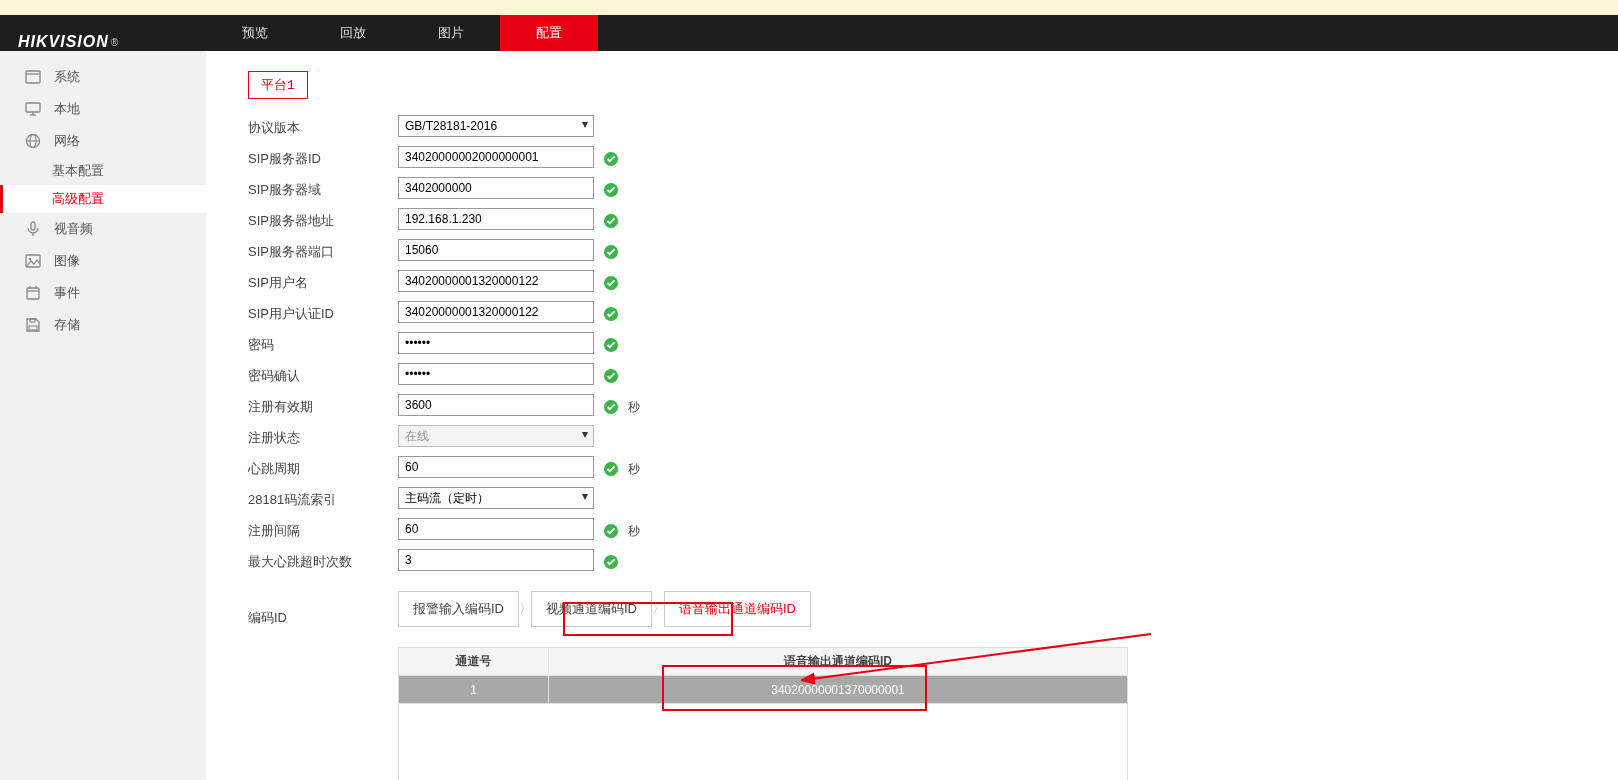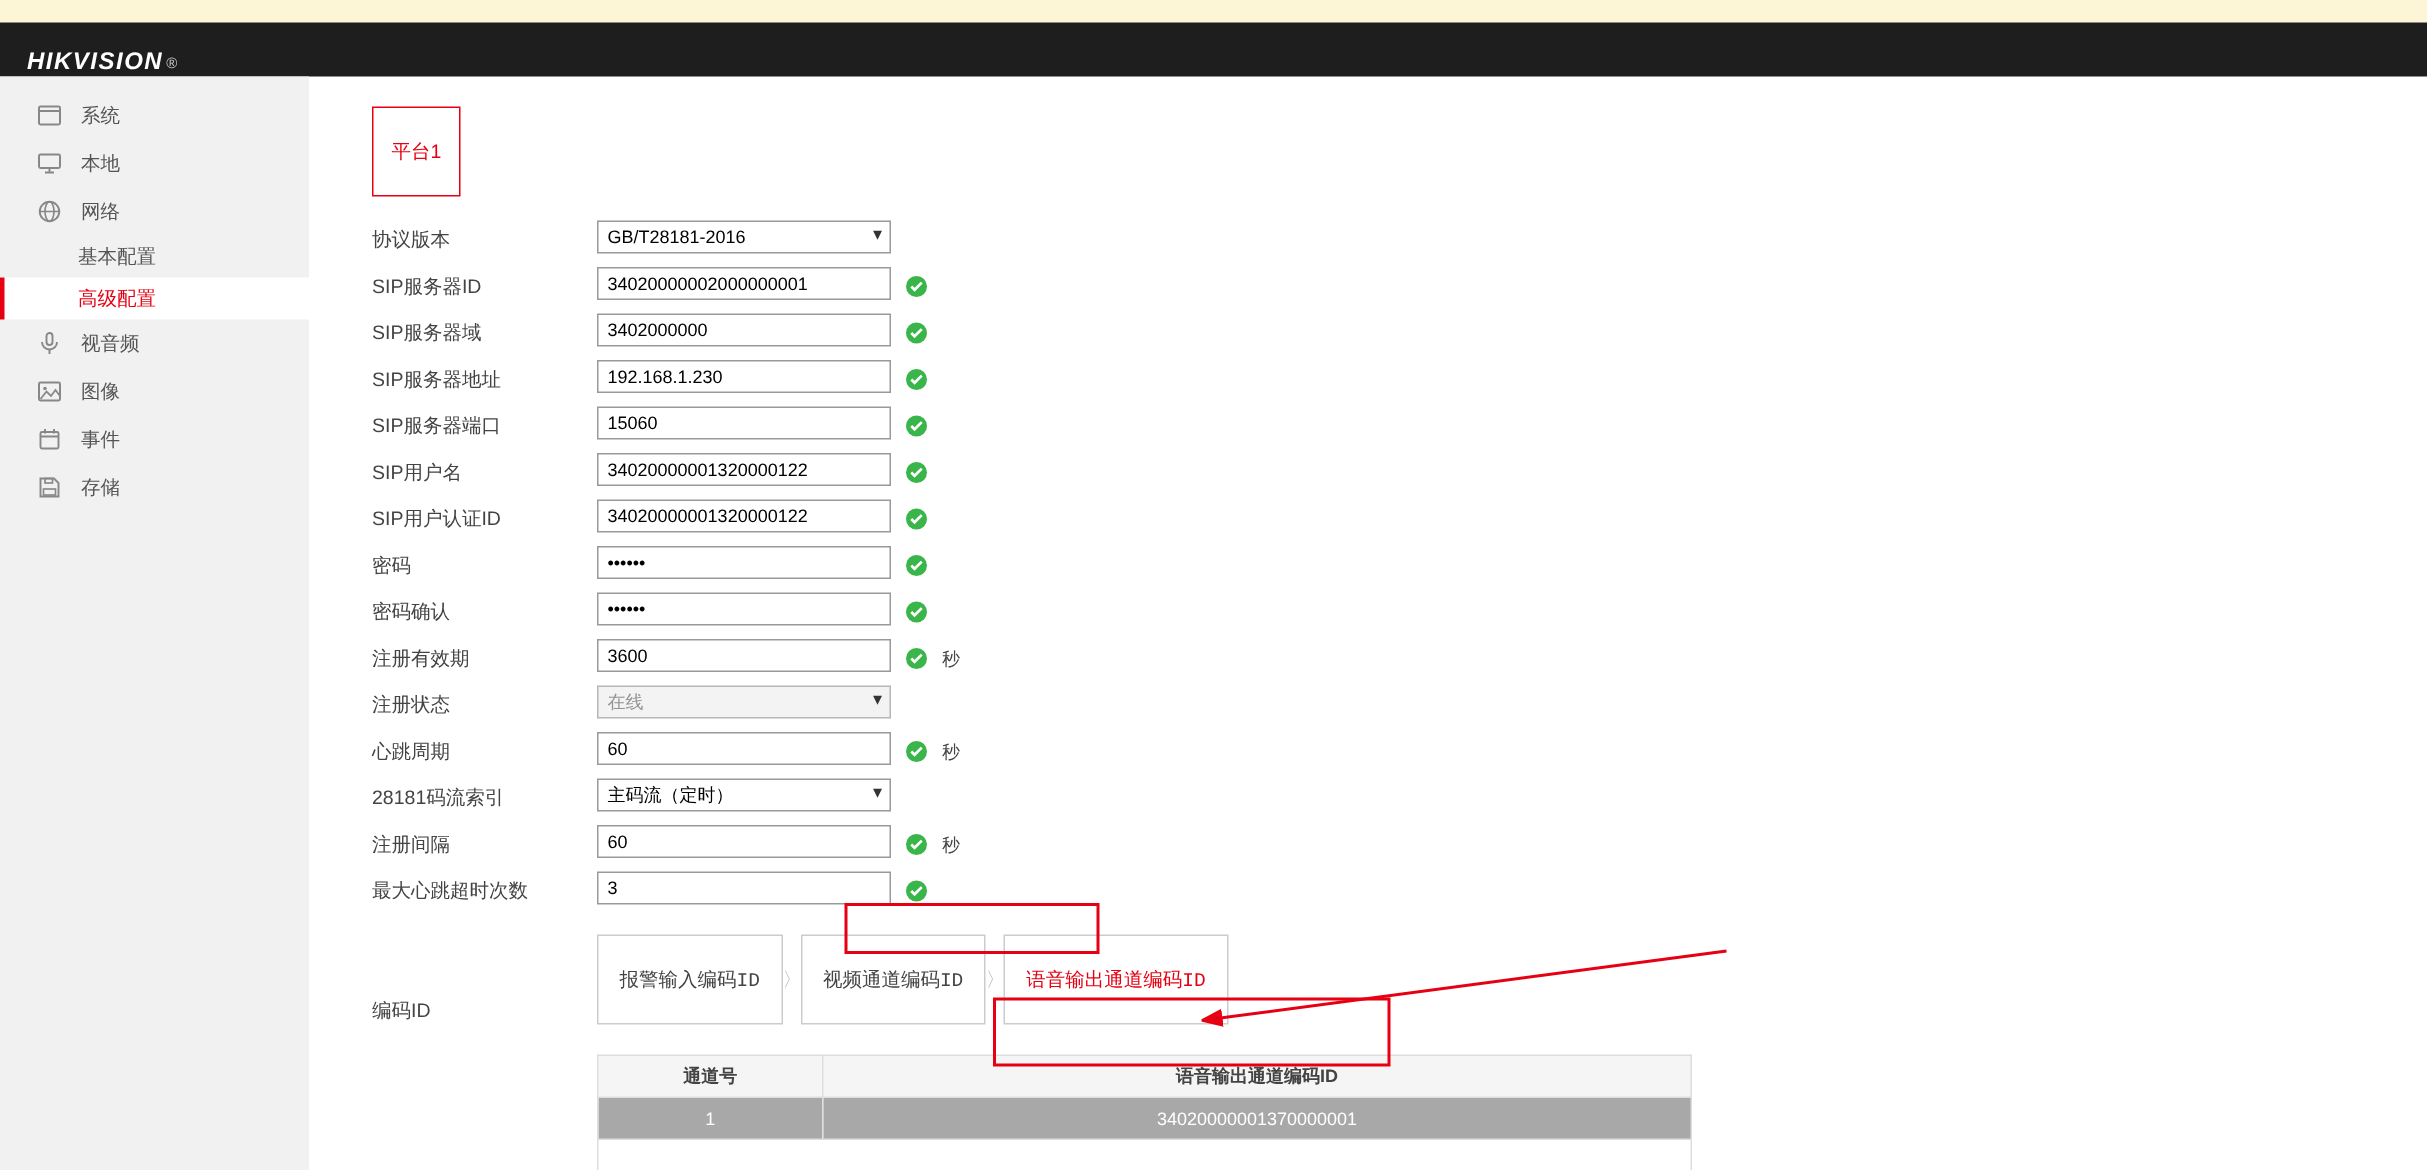--- a/index.html
+++ b/index.html
@@ -13,34 +13,34 @@
   .nav-tab { padding: 0 36px; line-height: 36px; cursor: pointer; color: #ddd; }
   .nav-tab.active { background: #e60012; color: #fff; }
   .layout { display: flex; }
   .sidebar { width: 206px; background: #f1f1f1; padding-top: 10px; min-height: 730px; }
   .side-item { display: flex; align-items: center; height: 32px; padding-left: 24px; cursor: pointer; color: #555; }
   .side-item .icon { width: 18px; height: 18px; margin-right: 12px; display: inline-flex; align-items: center; justify-content: center; color: #888; }
   .side-sub { padding-left: 52px; height: 28px; line-height: 28px; color: #555; cursor: pointer; }
   .side-sub.active { background: #fff; color: #e60012; border-left: 3px solid #e60012; padding-left: 49px; }
   .content { flex: 1; padding: 20px 0 0 42px; position: relative; }
   .sub-tabs { display: flex; margin-bottom: 16px; }
-  .sub-tab { border: 1px solid #e60012; color: #e60012; padding: 20px 12px; cursor: pointer; font-size: 13px; }
+  .sub-tab { border: 1px solid #e60012; color: #e60012; padding: 4px 12px; cursor: pointer; font-size: 13px; font-family: Liberation Mono, monospace; }
   .form-row { display: flex; align-items: flex-end; margin-bottom: 9px; }
   .form-label { width: 150px; color: #444; }
   .form-input, .form-select { width: 196px; height: 22px; border: 1px solid #999; padding: 0 6px; font-size: 12px; }
   .form-select { appearance: none; background: #fff; }
   .form-select.disabled { background: #eee; color: #666; }
   .select-wrap { position: relative; display: inline-block; }
   .select-wrap::after { content: "▾"; position: absolute; right: 6px; top: 2px; font-size: 12px; color: #333; pointer-events: none; }
   .check-icon { width: 18px; height: 18px; margin-left: 8px; display: inline-flex; align-items: center; justify-content: center; }
   .unit { margin-left: 8px; color: #444; font-size: 12px; }
   .enable-row { display: flex; align-items: center; margin-bottom: 12px; }
   .checkbox { width: 13px; height: 13px; margin-right: 8px; }
   .breadcrumb { display: flex; align-items: center; margin-top: 8px; }
-  .crumb { border: 1px solid #ccc; padding: 20px 14px; color: #444; background: #fff; cursor: pointer; position: relative; font-family: Liberation Mono, monospace; }
+  .crumb { border: 1px solid #ccc; padding: 8px 14px; color: #444; background: #fff; cursor: pointer; position: relative; }
   .crumb.active { color: #e60012; }
   .crumb-sep { width: 12px; text-align: center; color: #bbb; }
   .table-wrap { margin-top: 20px; width: 730px; }
   .tbl { border-collapse: collapse; width: 100%; }
   .tbl th { background: #f5f5f5; border: 1px solid #ddd; height: 28px; font-weight: bold; color: #444; font-size: 12px; }
   .tbl td { border: 1px solid #ddd; height: 28px; text-align: center; font-size: 12px; }
   .tbl tr.sel td { background: #a8a8a8; color: #fff; }
   .tbl-body-area { height: 130px; border: 1px solid #ddd; border-top: none; }
   .red-box { position: absolute; border: 2px solid #e60012; pointer-events: none; }
   .arrow-svg { position: absolute; pointer-events: none; }
@@ -48,20 +48,26 @@
 </style>
 </head>
 <body>
 
 <div class="top-strip"></div>
 
 <div class="header">
   <div class="logo">
     <span class="logo-text">HIKVISION</span>
     <span class="logo-reg">®</span>
+  </div>
+  <div class="nav-tabs">
+    <div class="nav-tab">预览</div>
+    <div class="nav-tab">回放</div>
+    <div class="nav-tab">图片</div>
+    <div class="nav-tab active">配置</div>
   </div>
 </div>
 
 <div class="layout">
   <div class="sidebar">
     <div class="side-item">
       <span class="icon">
         <svg width="16" height="16" viewBox="0 0 16 16">
             <rect x="1" y="2" width="14" height="12" rx="1" fill="none" stroke="#888" stroke-width="1.3"></rect>
             <line x1="1" y1="5" x2="15" y2="5" stroke="#888" stroke-width="1.3"></line>

